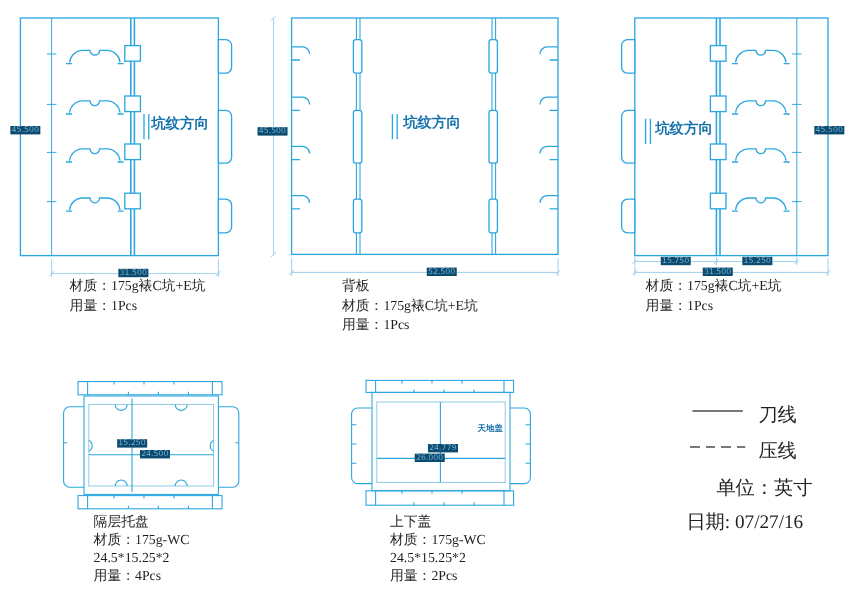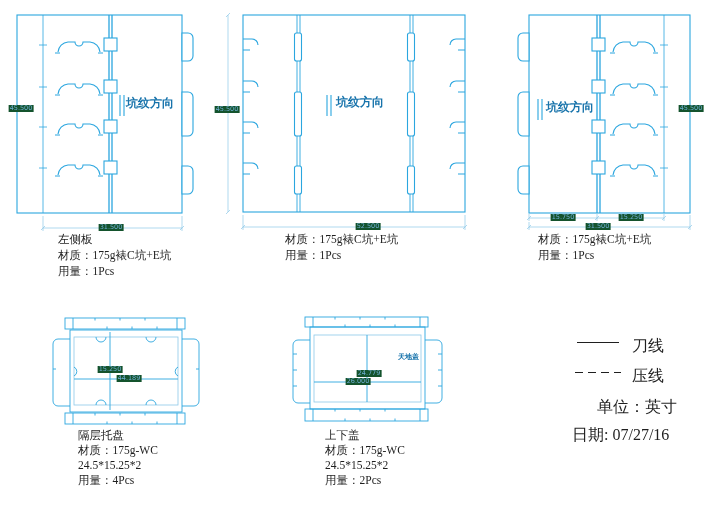--- a/index.html
+++ b/index.html
@@ -11,21 +11,21 @@
           font-family:"Liberation Serif","DejaVu Serif",serif;}
   svg.art{position:absolute;left:0;top:0;}
   .sM{stroke:var(--accent);fill:none;stroke-width:1.1;}
   .sT{stroke:var(--accent);fill:none;stroke-width:0.8;}
   .sC{stroke:var(--accent);fill:none;stroke-width:1.3;}
   .s9{stroke:var(--accent);fill:none;stroke-width:0.9;}
   .sL{stroke:var(--line-light);fill:none;stroke-width:0.8;}
   .sDim{stroke:var(--line-light);fill:none;stroke-width:0.7;}
   .fw{fill:#fff;}
   .dim{position:absolute;transform:translateX(-50%);font-family:"DejaVu Sans",sans-serif;
-       font-size:6.5px;color:var(--dim-text);background:#14532d;padding:0 1px;line-height:7px;white-space:nowrap;}
+       font-size:6.5px;color:var(--dim-text);background:#0c4a6e;padding:0 1px;line-height:7px;white-space:nowrap;}
   .grain{position:absolute;font-family:"Liberation Sans","DejaVu Sans",sans-serif;font-weight:600;
          font-size:12px;color:var(--grain-text);line-height:14px;white-space:nowrap;text-align:center;}
   .inner-tag{position:absolute;font-family:"DejaVu Sans",sans-serif;font-size:7px;color:var(--grain-text);
          font-weight:600;line-height:8px;white-space:nowrap;margin-left:24px;}
   .info{position:absolute;font-size:11.5px;color:var(--ink);line-height:16px;white-space:nowrap;}
   .info.small-lh{line-height:15px;}
   .legend-label{position:absolute;font-size:16px;color:var(--ink);white-space:nowrap;}
   .line-solid{position:absolute;height:1.3px;background:var(--ink);}
   .line-dashed{position:absolute;height:1.3px;
      background:repeating-linear-gradient(90deg,var(--ink) 0 8px,transparent 8px 13px);}
@@ -164,38 +164,38 @@
 
   <div class="dim" style="left:227px;top:106px">45.500</div>
   <div class="dim" style="left:368px;top:223px">52.500</div>
 
   <div class="dim" style="left:691px;top:105px">45.500</div>
   <div class="dim" style="left:563px;top:214px">15.750</div>
   <div class="dim" style="left:631px;top:214px">15.250</div>
   <div class="dim" style="left:598px;top:223px">31.500</div>
 
   <div class="dim" style="left:110px;top:366px">15.250</div>
-  <div class="dim" style="left:129px;top:375px">44.189</div>
+  <div class="dim" style="left:129px;top:375px">24.500</div>
 
   <div class="dim" style="left:369px;top:370px">24.779</div>
   <div class="dim" style="left:358px;top:378px">26.000</div>
 
   <div class="grain" style="left:126px;top:96px">坑纹方向</div>
   <div class="grain" style="left:336px;top:95px">坑纹方向</div>
   <div class="grain" style="left:546px;top:100px">坑纹方向</div>
 
   <div class="inner-tag" style="left:374px;top:353px">天地盖</div>
 
   <div class="info" style="left:58px;top:231px">
-    <div>左侧板</div>
     <div>材质：175g裱C坑+E坑</div>
     <div>用量：1Pcs</div>
   </div>
 
   <div class="info" style="left:285px;top:231px">
+    <div>背板</div>
     <div>材质：175g裱C坑+E坑</div>
     <div>用量：1Pcs</div>
   </div>
 
   <div class="info" style="left:538px;top:231px">
     <div>材质：175g裱C坑+E坑</div>
     <div>用量：1Pcs</div>
   </div>
 
   <div class="info small-lh" style="left:78px;top:428px">

